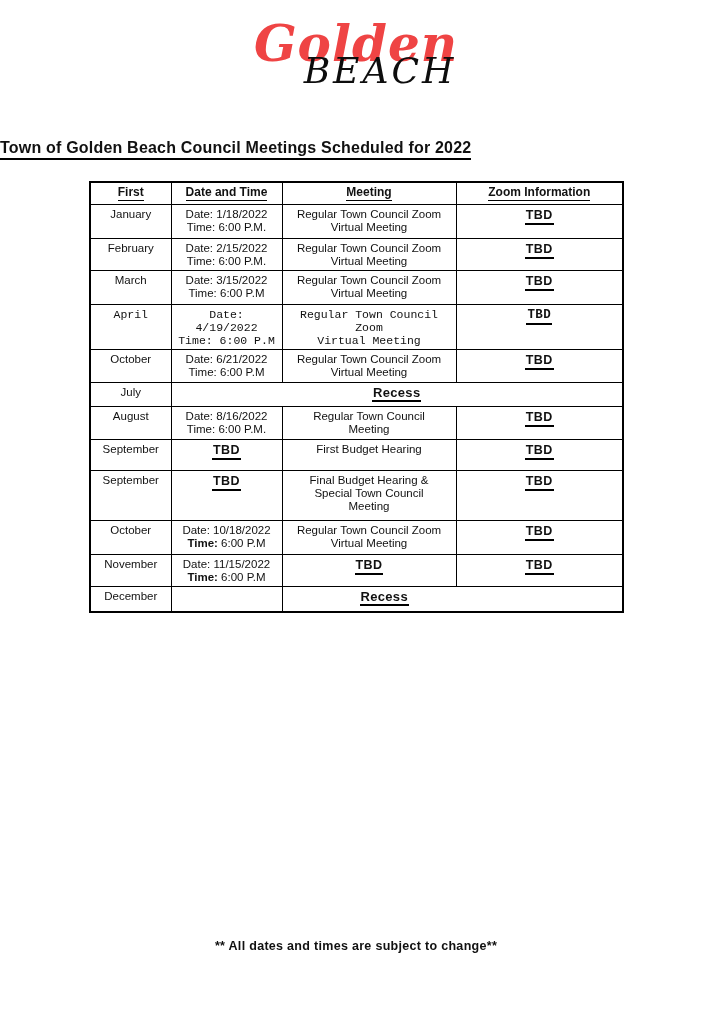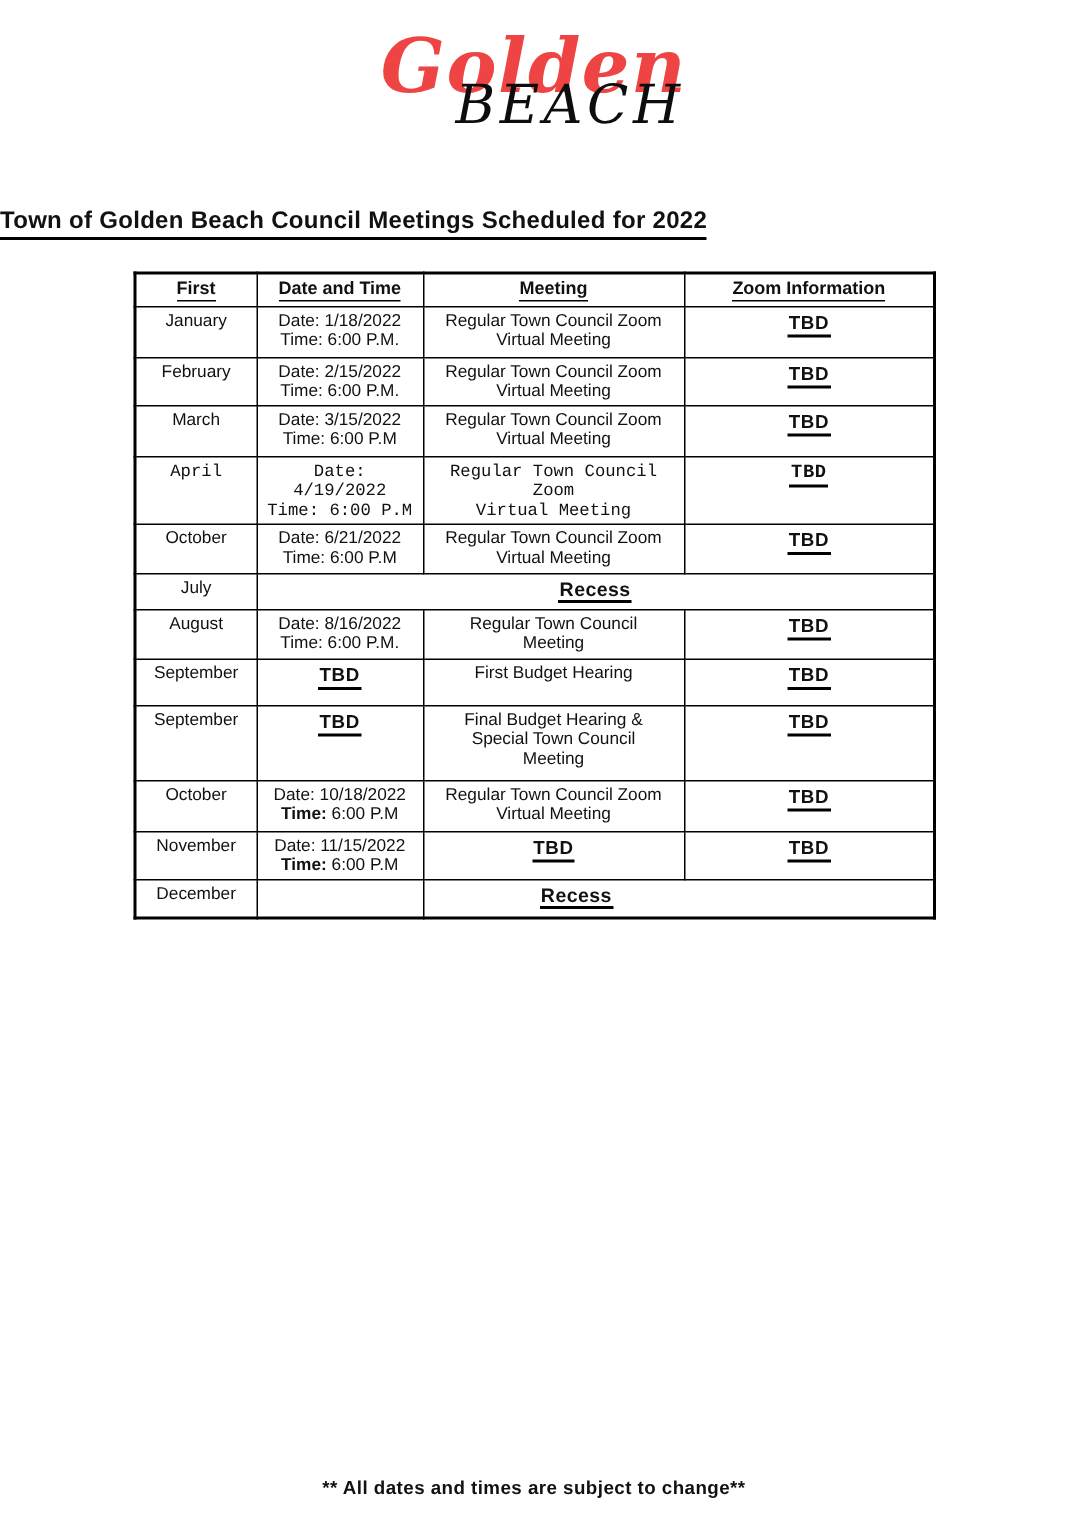--- a/index.html
+++ b/index.html
@@ -108,21 +108,21 @@
     font-weight: bold;
     font-size: 13px;
     letter-spacing: 0.3px;
     border-bottom: 2px solid #000000;
     padding: 0 1px 1px 1px;
   }
 
   
   .footer {
     position: absolute;
-    top: 985px;
+    top: 939px;
     left: 0;
     width: 100%;
     text-align: center;
     font-weight: bold;
     font-size: 12.5px;
     letter-spacing: 0.3px;
   }
 </style>
 </head>
 <body>

